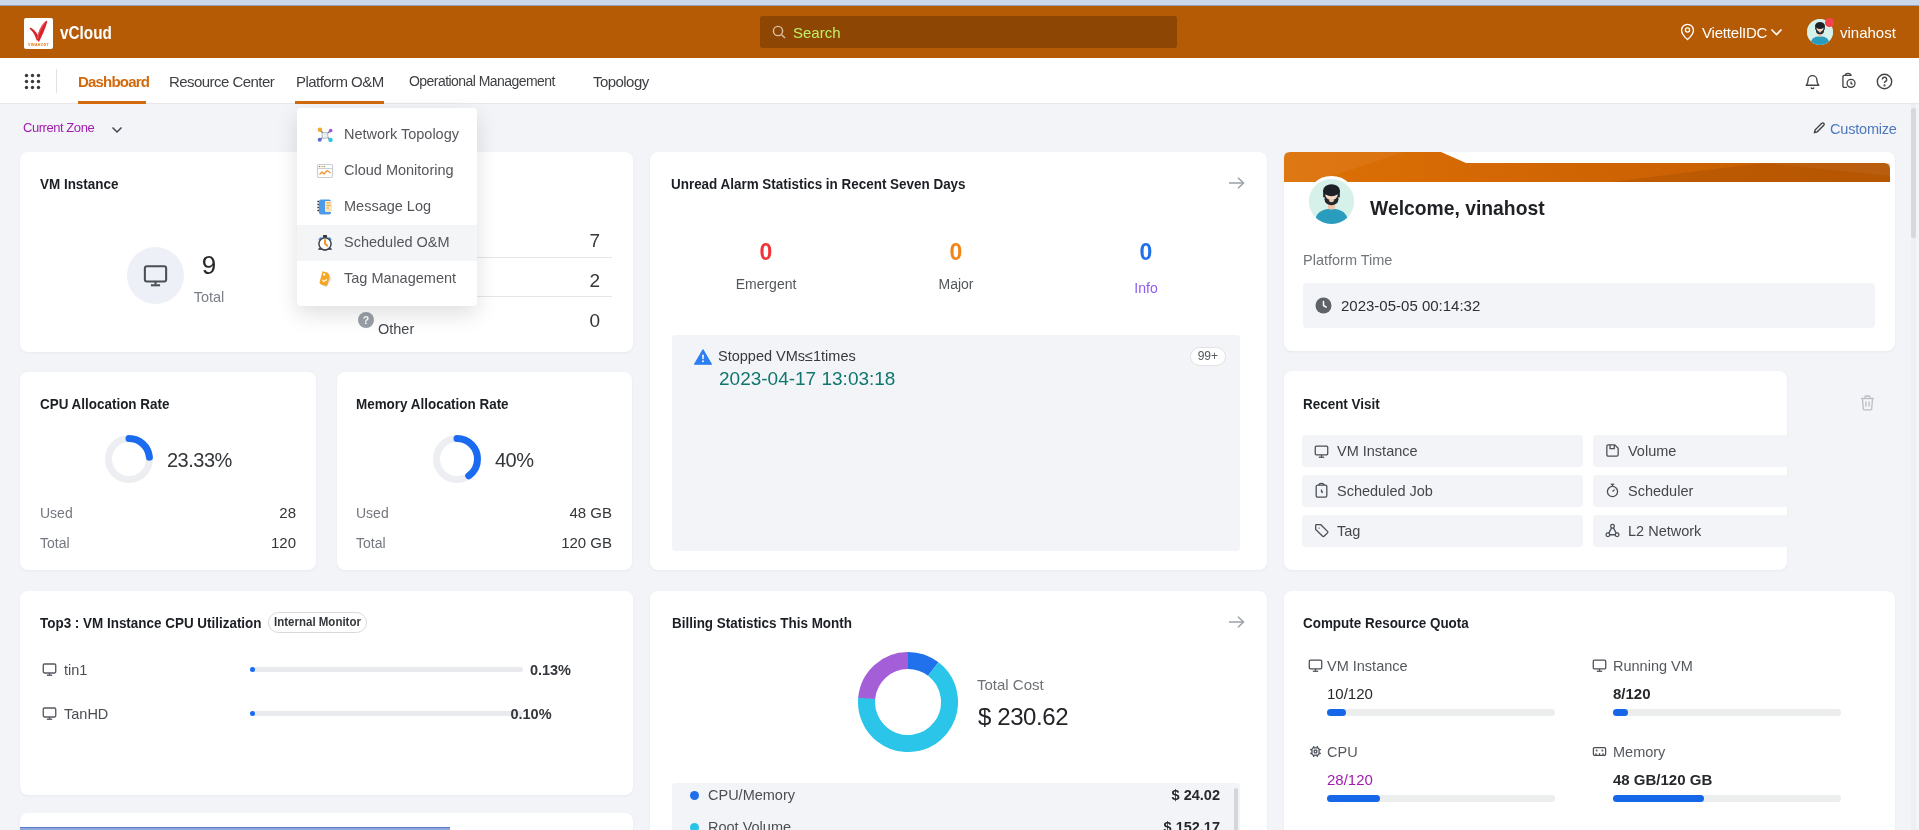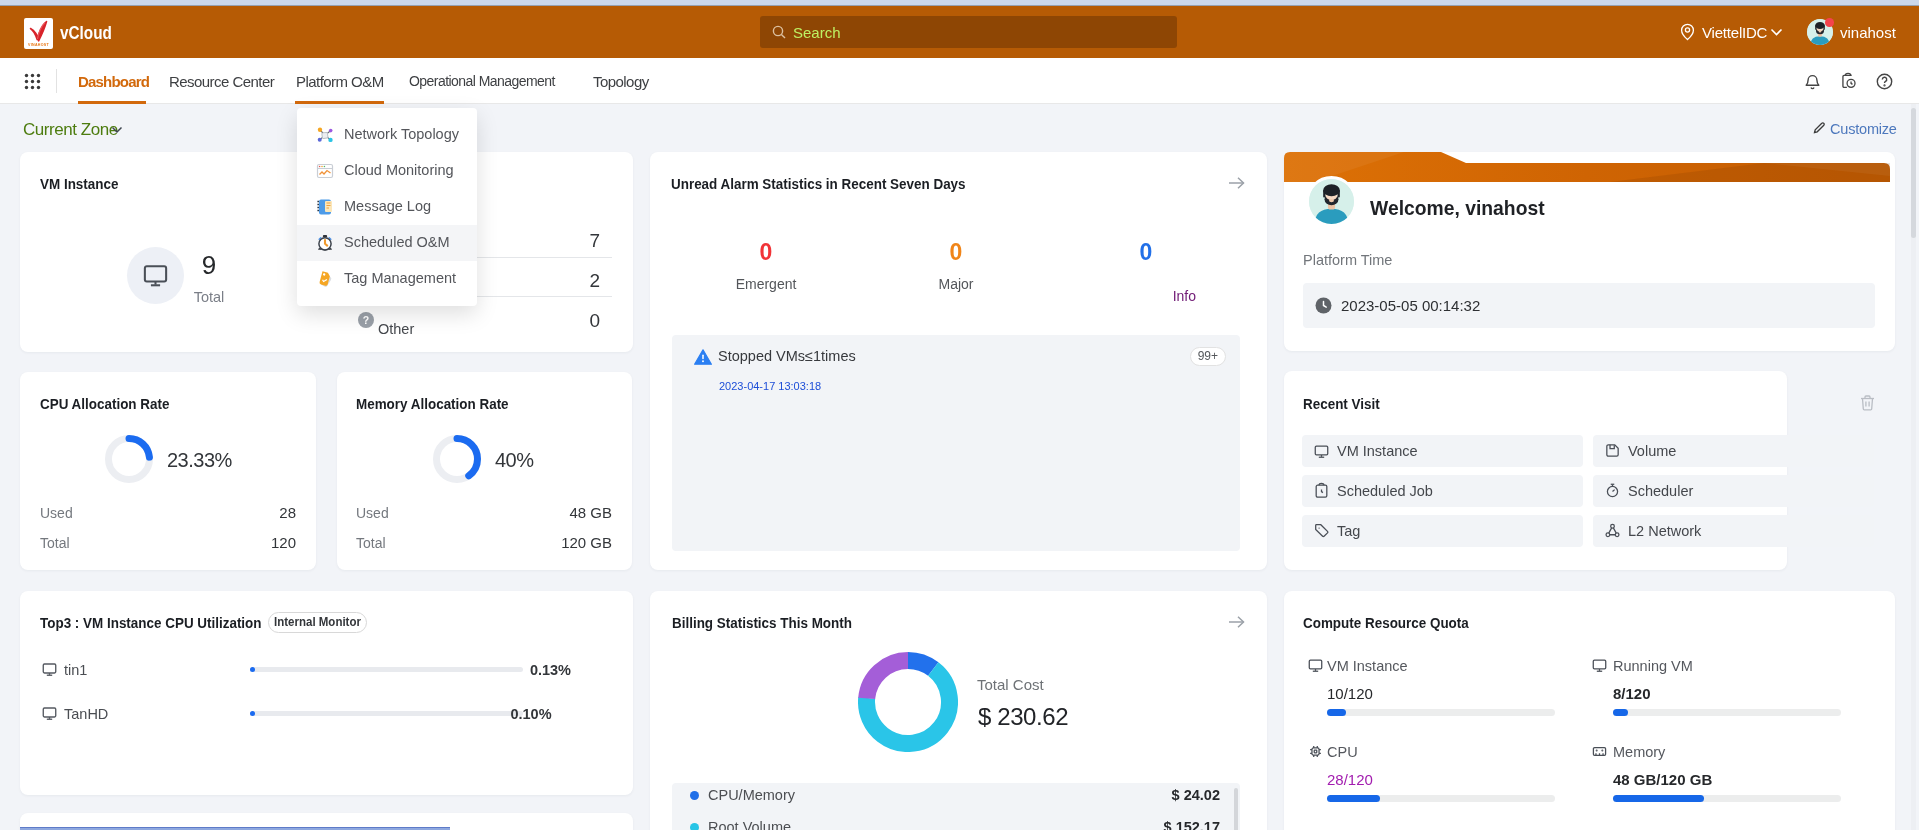--- a/index.html
+++ b/index.html
@@ -90,21 +90,21 @@
     <path d="M5.5 3.4 a2 1.6 0 0 1 6 0"></path>
     <circle cx="11.7" cy="11.5" r="4.2"></circle>
     <path d="M11.7 9.4 V11.5 L13.2 12.6"></path>
   </svg>
 <svg class="abs" style="left:1876px;top:73px" width="17" height="17" viewBox="0 0 17 17" fill="none" stroke="#454545" stroke-width="1.4">
     <circle cx="8.5" cy="8.5" r="7.2"></circle>
     <path d="M6.3 6.4 a2.2 2.2 0 1 1 3.2 2 c-.7.4-1 .8-1 1.6"></path>
     <circle cx="8.5" cy="12.4" r=".4" fill="#454545"></circle>
   </svg>
 
-<div class="abs" style="left:23px;top:120px;font-size:17px;letter-spacing:-.45px;color:#4d7c0f">Current Zone</div>
+<div class="abs" style="left:23px;top:120px;font-size:13px;letter-spacing:-.45px;color:#a21caf">Current Zone</div>
 <svg class="abs" style="left:111px;top:126px" width="12" height="8" viewBox="0 0 12 8" fill="none" stroke="#3f4650" stroke-width="1.5">
     <path d="M1.5 1.5 L6 6 L10.5 1.5"></path>
   </svg>
 <svg class="abs" style="left:1812px;top:121px" width="14" height="14" viewBox="0 0 14 14" fill="none" stroke="#3c3c3c" stroke-width="1.3">
     <path d="M2.5 11.5 L3.2 8.8 L9.8 2.2 a1.3 1.3 0 0 1 1.9 0 l.1.1 a1.3 1.3 0 0 1 0 1.9 L5.2 10.8 L2.5 11.5 Z"></path>
   </svg>
 <div class="abs" style="left:1830px;top:121px;font-size:14.5px;letter-spacing:-.2px;color:#4d78bd">Customize</div>
 
 <div class="card" style="left:20px;top:152px;width:613px;height:200px">
   <div class="ct" style="left:20px;top:24px">VM Instance</div>
@@ -189,29 +189,29 @@
   <div class="ct" style="left:21px;top:24px">Unread Alarm Statistics in Recent Seven Days</div>
   <svg class="abs" style="left:578px;top:24px" width="17" height="14" viewBox="0 0 17 14" fill="none" stroke="#9ba1a8" stroke-width="1.5">
       <path d="M1 7 H15.5"></path>
       <path d="M10 1.8 L15.5 7 L10 12.2"></path>
     </svg>
   <div class="abs" style="left:66px;top:87px;width:100px;text-align:center;font-size:23px;font-weight:bold;color:#f13438">0</div>
   <div class="abs" style="left:66px;top:124px;width:100px;text-align:center;font-size:14px;color:#53565a">Emergent</div>
   <div class="abs" style="left:256px;top:87px;width:100px;text-align:center;font-size:23px;font-weight:bold;color:#f08519">0</div>
   <div class="abs" style="left:256px;top:124px;width:100px;text-align:center;font-size:14px;color:#53565a">Major</div>
   <div class="abs" style="left:446px;top:87px;width:100px;text-align:center;font-size:23px;font-weight:bold;color:#2270e8">0</div>
-  <div class="abs" style="left:446px;top:136px;width:100px;text-align:right;font-size:14px;color:#701a75">Info</div>
+  <div class="abs" style="left:446px;top:128px;width:100px;text-align:center;font-size:14px;color:#8b5cf6">Info</div>
   <div class="gp abs" style="left:22px;top:183px;width:568px;height:216px">
     <svg class="abs" style="left:22px;top:14px" width="18" height="16" viewBox="0 0 18 16">
         <path d="M9 .8 L17.4 15.2 H.6 Z" fill="#2b7ff2" stroke="#2b7ff2" stroke-width="1.2" stroke-linejoin="round"></path>
         <rect x="8.25" y="5.6" width="1.5" height="4.6" rx=".75" fill="#fff"></rect>
         <circle cx="9" cy="12.2" r=".95" fill="#fff"></circle>
       </svg>
     <div class="lb" style="left:46px;top:13px;color:#37393d">Stopped VMs≤1times</div>
-    <div class="abs" style="left:47px;top:45px;font-size:11px;color:#1d4ed8">2023-04-17 13:03:18</div>
+    <div class="abs" style="left:47px;top:33px;font-size:19px;color:#0f766e">2023-04-17 13:03:18</div>
     <div class="abs" style="right:14px;top:12px;height:19px;padding:0 7px;background:#fff;border:1px solid #e2e2e2;border-radius:10px;font-size:12px;color:#55585c;line-height:17px">99+</div>
   </div>
 </div>
 
 <div class="card" style="left:650px;top:591px;width:617px;height:260px">
   <div class="ct" style="left:22px;top:24px">Billing Statistics This Month</div>
   <svg class="abs" style="left:578px;top:24px" width="17" height="14" viewBox="0 0 17 14" fill="none" stroke="#9ba1a8" stroke-width="1.5">
       <path d="M1 7 H15.5"></path>
       <path d="M10 1.8 L15.5 7 L10 12.2"></path>
     </svg>

